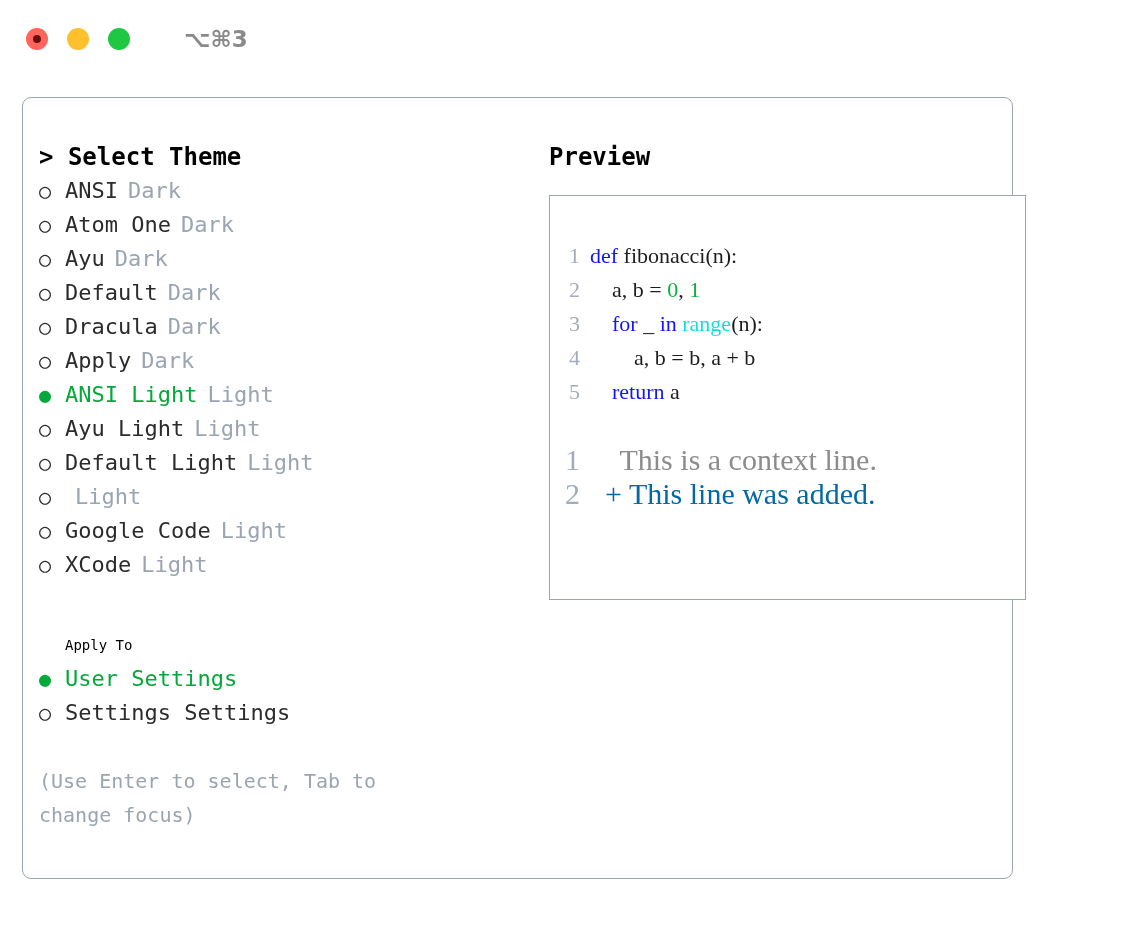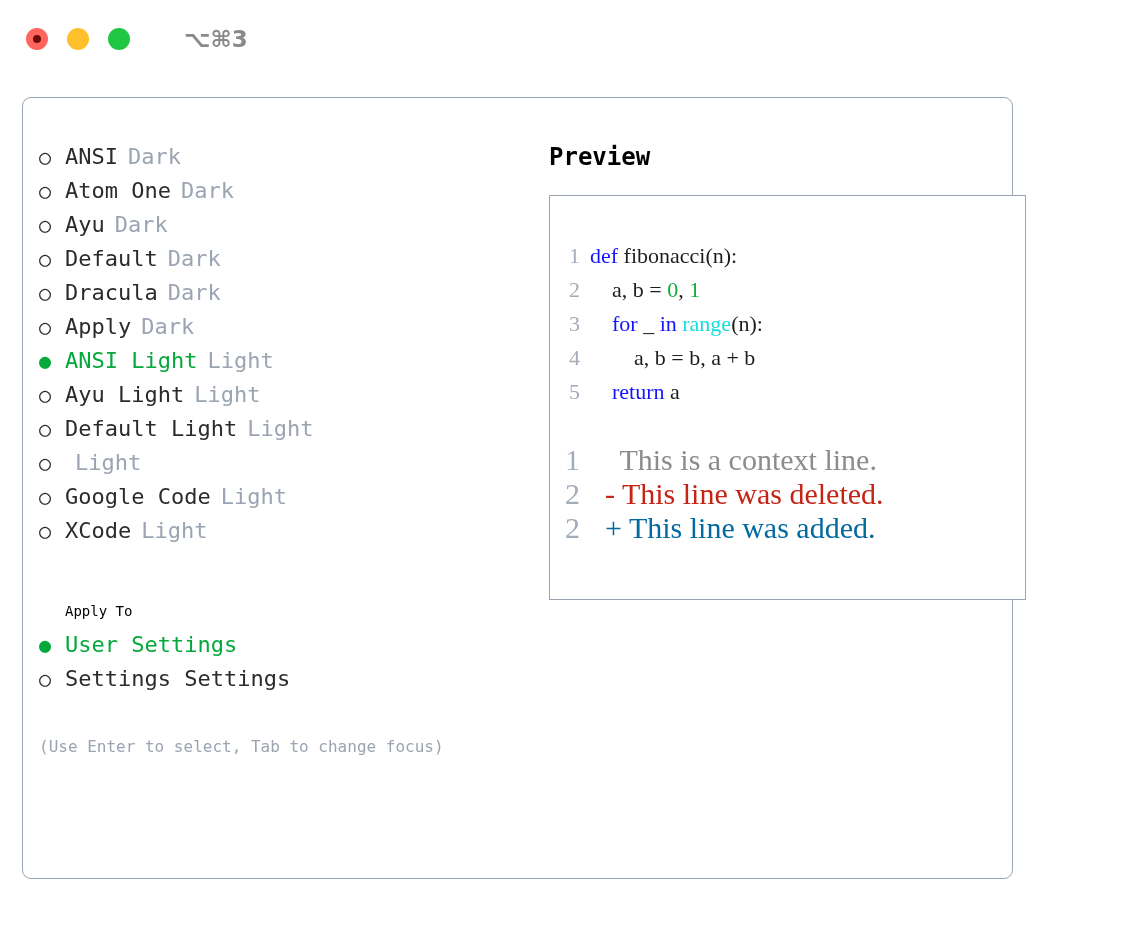--- a/index.html
+++ b/index.html
@@ -135,21 +135,21 @@
     line-height: 34px;
     margin-left: 26px;
     white-space: pre;
   }
 
   .spacer-lg { height: 46px; }
   .spacer-sm { height: 34px; }
 
   .hint {
     color: #9aa4b2;
-    font-size: 16px;
+    font-size: 20px;
     line-height: 34px;
     width: 410px;
     white-space: pre-wrap;
   }
 
   
   .right-col {
     position: absolute;
     left: 478px;
     top: 42px;
@@ -216,20 +216,21 @@
       <span class="light light-yellow"></span>
       <span class="light light-green"></span>
     </div>
     <span class="shortcut">⌥⌘3</span>
   </div>
 
   <div class="panel">
     <div class="columns">
 
       <div class="left-col">
+        <div class="section-title">&gt; Select Theme</div>
 
         <div class="opt-list" id="theme-list">
             <div class="opt"><span class="marker">○</span><span class="opt-label">ANSI</span><span class="opt-tag">Dark</span></div>
             <div class="opt"><span class="marker">○</span><span class="opt-label">Atom One</span><span class="opt-tag">Dark</span></div>
             <div class="opt"><span class="marker">○</span><span class="opt-label">Ayu</span><span class="opt-tag">Dark</span></div>
             <div class="opt"><span class="marker">○</span><span class="opt-label">Default</span><span class="opt-tag">Dark</span></div>
             <div class="opt"><span class="marker">○</span><span class="opt-label">Dracula</span><span class="opt-tag">Dark</span></div>
             <div class="opt"><span class="marker">○</span><span class="opt-label">Apply</span><span class="opt-tag">Dark</span></div>
             <div class="opt selected"><span class="marker">●</span><span class="opt-label">ANSI Light</span><span class="opt-tag">Light</span></div>
             <div class="opt"><span class="marker">○</span><span class="opt-label">Ayu Light</span><span class="opt-tag">Light</span></div>
@@ -251,19 +252,19 @@
         <div class="spacer-sm"></div>
 
         <div class="hint">(Use Enter to select, Tab to change focus)</div>
       </div>
 
       <div class="right-col">
         <div class="preview-title">Preview</div>
 
         <div class="preview-box">
           <div class="code" id="code-block"><span class="code-line"><span class="ln">1</span><span class="tok-kw">def </span><span class="tok-txt">fibonacci(n):</span></span><span class="code-line"><span class="ln">2</span><span class="tok-txt">    a, b = </span><span class="tok-num">0</span><span class="tok-txt">, </span><span class="tok-num">1</span></span><span class="code-line"><span class="ln">3</span><span class="tok-txt">    </span><span class="tok-kw">for</span><span class="tok-txt"> _ </span><span class="tok-kw">in</span><span class="tok-txt"> </span><span class="tok-fn">range</span><span class="tok-txt">(n):</span></span><span class="code-line"><span class="ln">4</span><span class="tok-txt">        a, b = b, a + b</span></span><span class="code-line"><span class="ln">5</span><span class="tok-txt">    </span><span class="tok-kw">return</span><span class="tok-txt"> a</span></span></div>
-          <div class="diff-block" id="diff-block"><span class="code-line"><span class="ln">1</span><span class="diff-ctx">    This is a context line.</span></span><span class="code-line"><span class="ln">2</span><span class="diff-del">  - This line was deleted.</span></span><span class="code-line"><span class="ln">2</span><span class="diff-add">  + This line was added.</span></span></div>
+          <div class="diff-block" id="diff-block"><span class="code-line"><span class="ln">1</span><span class="diff-ctx">    This is a context line.</span></span><span class="code-line"><span class="ln">2</span><span class="diff-add">  + This line was added.</span></span></div>
         </div>
       </div>
 
     </div>
   </div>
 </div>
 
 </body></html>

